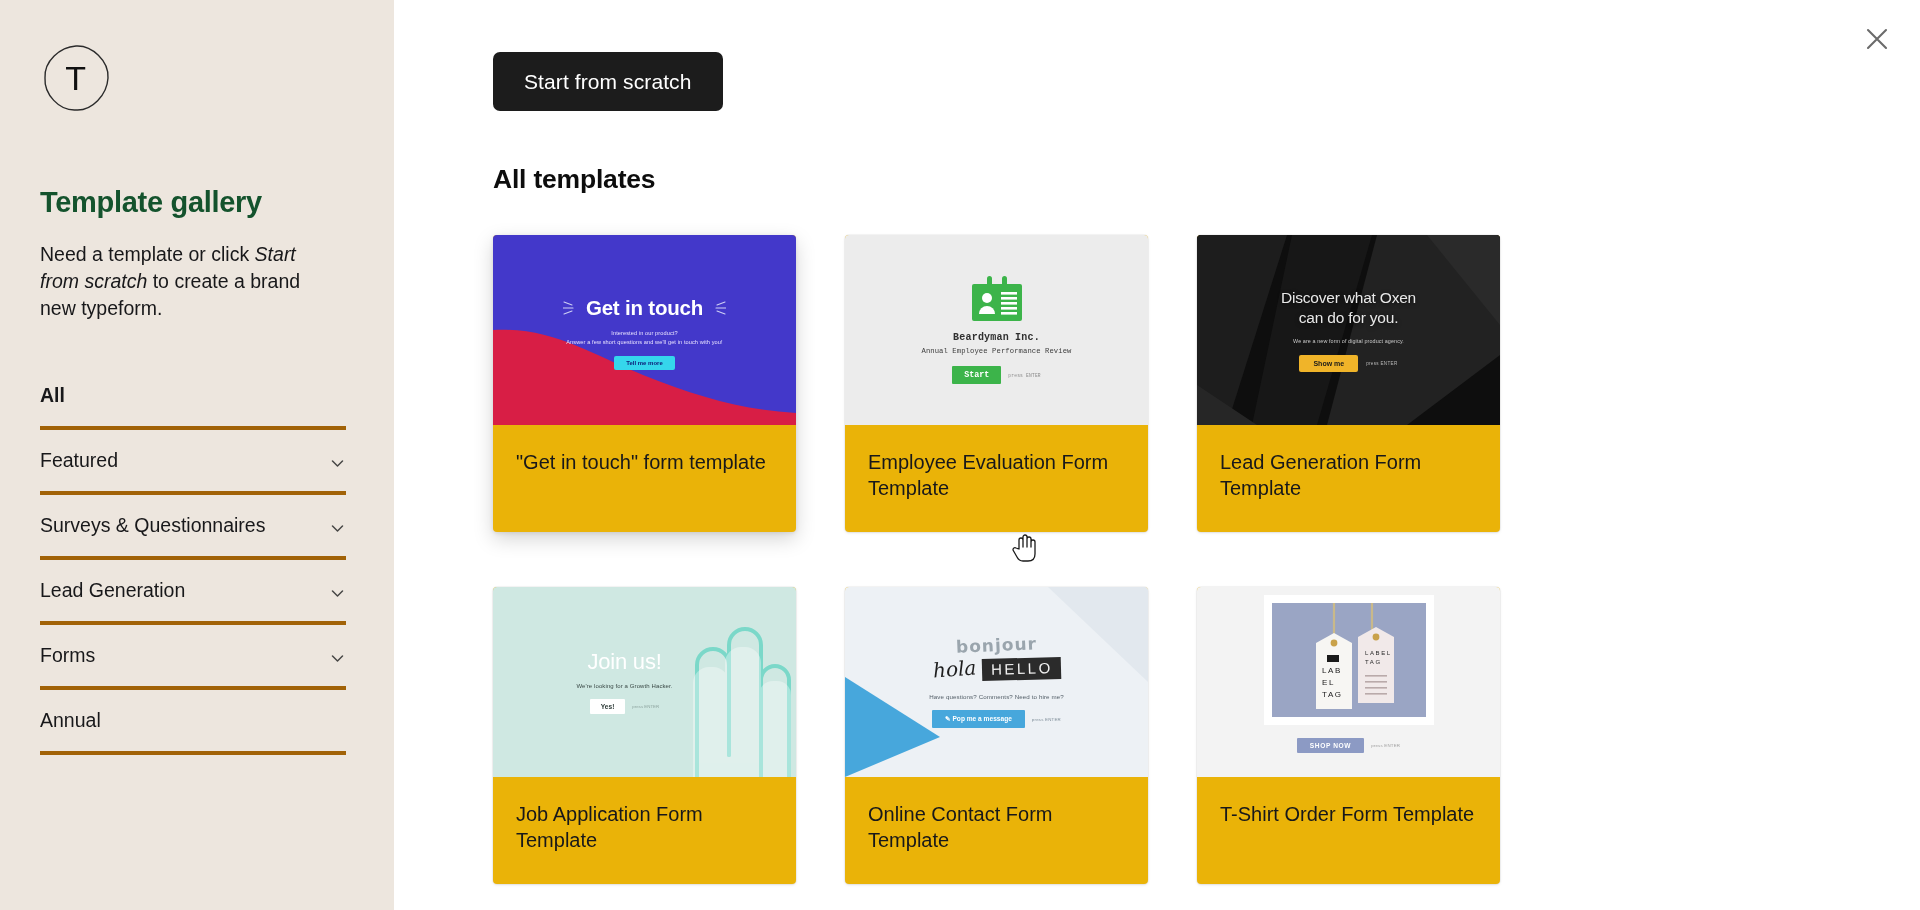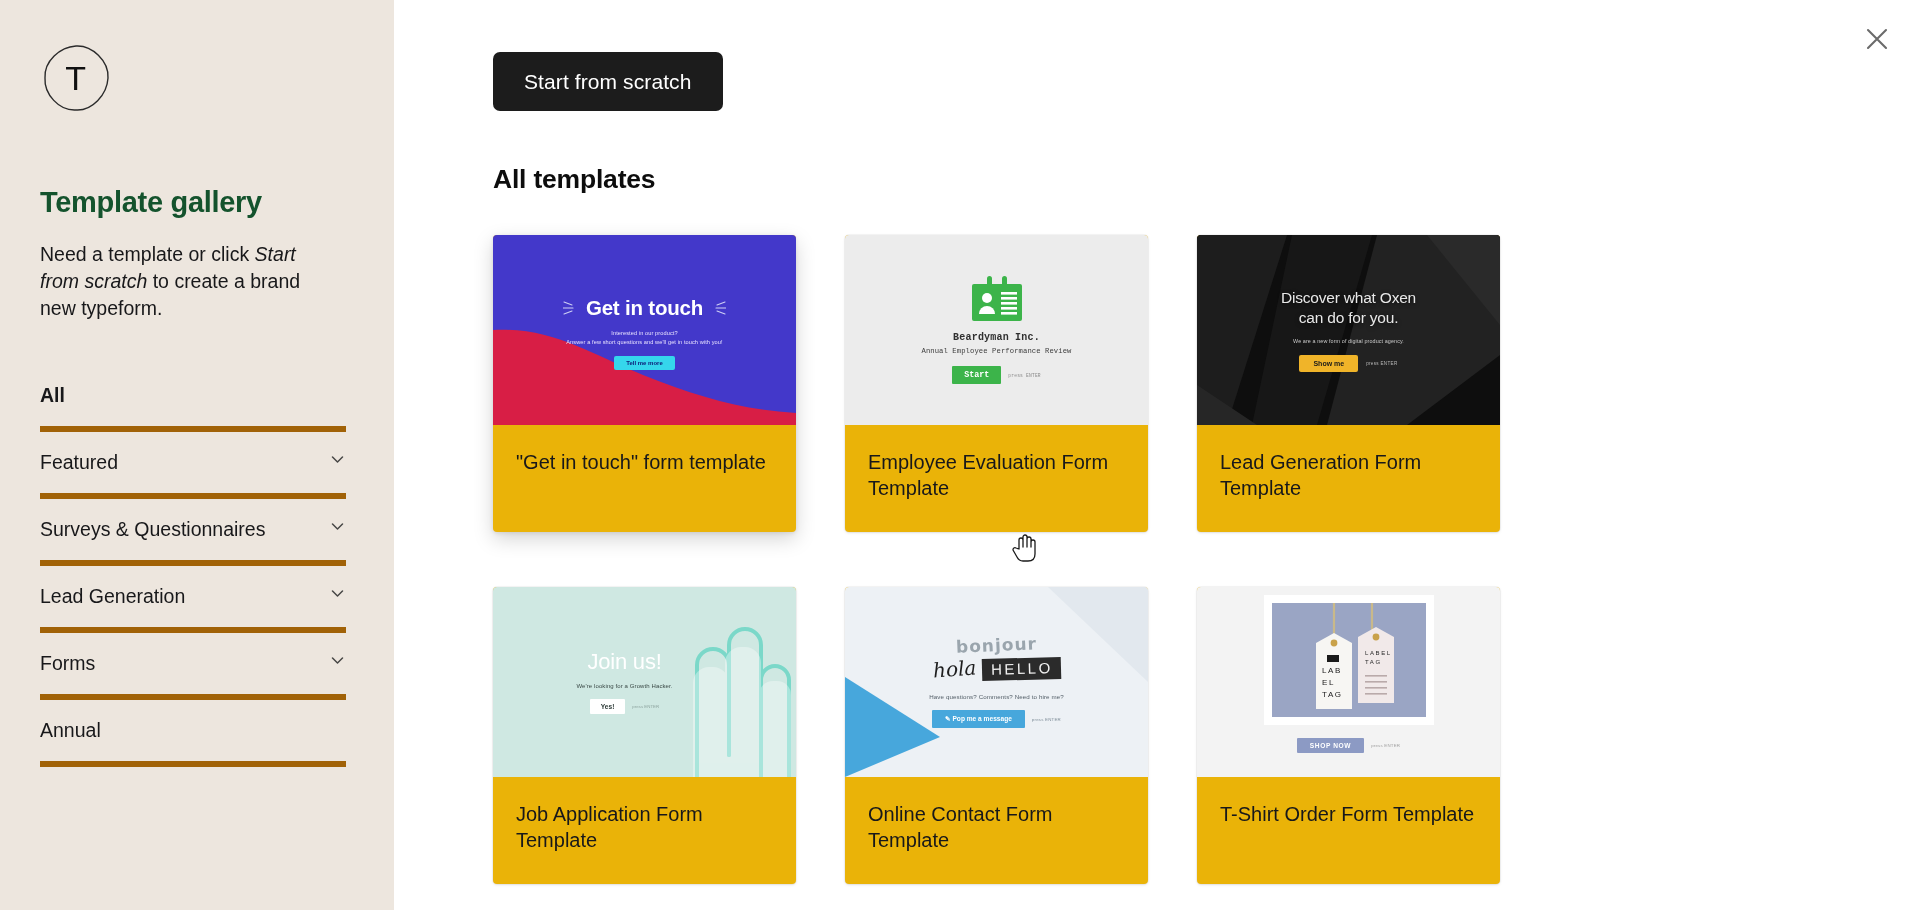--- a/index.html
+++ b/index.html
@@ -72,27 +72,27 @@
   }
   .sidebar-desc em { font-style: italic; }
 
   .nav {
     margin-top: 62px;
     width: 306px;
   }
 
   .nav-item {
     display: flex;
-    align-items: flex-start;
+    align-items: flex-end;
     justify-content: space-between;
     padding: 0 0 19px 0;
     font-size: 19.5px;
     color: #18181a;
     cursor: pointer;
-    border-bottom: 6px solid #a16207;
+    border-bottom: 4px solid #a16207;
     margin-bottom: 0;
     padding-top: 19px;
   }
   .nav-item:first-child { padding-top: 0; }
   .nav-item.active { font-weight: 700; }
   .nav-label { white-space: nowrap; }
 
   .chev {
     width: 17px;
     height: 17px;

